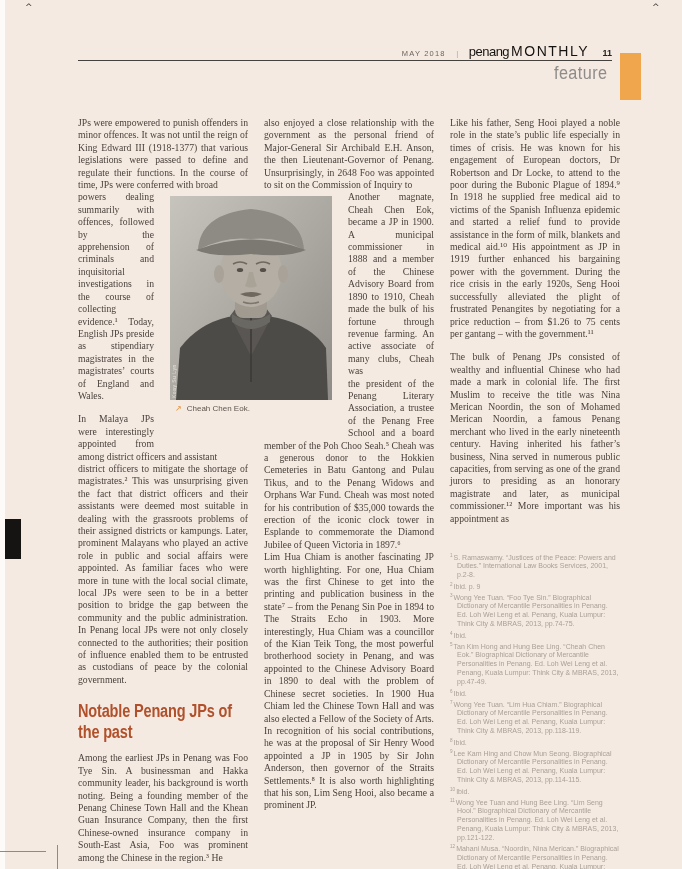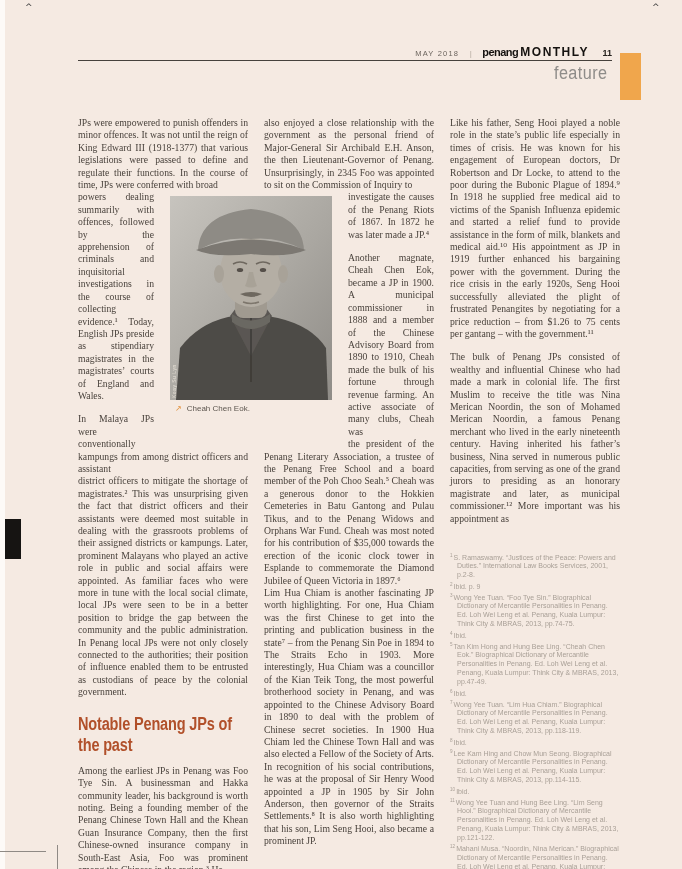--- a/index.html
+++ b/index.html
@@ -10,22 +10,22 @@
   
   .caret{position:absolute;font-family:"DejaVu Sans",sans-serif;font-size:9px;color:#3c3c3c;}
   .crop-h{position:absolute;height:1px;background:#8f8a85;}
   .crop-v{position:absolute;width:1px;background:#8f8a85;}
   .black-tab{position:absolute;left:5px;top:519px;width:16px;height:40px;background:#161412;}
 
   
   .masthead{position:absolute;top:42px;left:78px;width:534px;text-align:right;font-family:"Liberation Sans","DejaVu Sans",sans-serif;color:#5a544e;white-space:nowrap;}
   .issue{font-size:7.5px;letter-spacing:1.2px;color:#6b645d;margin-left:42px;}
   .sep{font-size:8px;color:#b3a99f;margin:0 6px;}
-  .logo-penang{font-size:11px;font-weight:700;letter-spacing:-0.5px;color:#15120f;text-transform:lowercase;}
-  .logo-monthly{font-size:12px;font-weight:700;letter-spacing:1.5px;color:#15120f;text-transform:uppercase;margin-left:2px;margin-top:28px;}
+  .logo-penang{font-size:13px;font-weight:400;letter-spacing:-0.5px;color:#15120f;text-transform:lowercase;}
+  .logo-monthly{font-size:14px;font-weight:400;letter-spacing:1.5px;color:#15120f;text-transform:uppercase;margin-left:2px;margin-top:28px;}
   .pageno{font-size:9px;font-weight:700;color:#26221e;margin-left:9px;}
   .rule{position:absolute;left:78px;top:60px;width:534px;height:1px;background:#46413c;}
   .feature{position:absolute;top:63px;right:74px;font-family:"Liberation Sans","DejaVu Sans",sans-serif;font-size:18px;font-weight:300;letter-spacing:0.5px;color:#8e8c89;transform:scaleX(0.9);transform-origin:right top;}
   .orange-block{position:absolute;left:620px;top:53px;width:21px;height:47px;background:#f0a64c;}
 
   
   .col{position:absolute;top:117px;width:170px;font-size:9.7px;line-height:12.4px;color:#49423c;text-align:justify;}
   .col1{left:78px;}
   .col2{left:264px;}
   .col3{left:450px;}
@@ -113,32 +113,31 @@
   <div class="photo-credit">Koay Su Lyn</div>
   <div class="caption">
     <span class="arrow">↗</span><span>Cheah Chen Eok.</span>
   </div>
 
   <div class="col col1">
     <div class="para">JPs were empowered to punish offenders in minor offences. It was not until the reign of King Edward III (1918-1377) that various legislations were passed to define and regulate their functions. In the course of time, JPs were conferred with broad</div>
     <div class="wrapzone">
       <div class="cutout-r"></div>
       <div class="para">powers dealing summarily with offences, followed by the apprehension of criminals and inquisitorial investigations in the course of collecting evidence.¹ Today, English JPs preside as stipendiary magistrates in the magistrates’ courts of England and Wales.</div>
-      <div class="para">In Malaya JPs were conventionally kampungs from among district officers and assistant</div>
+      <div class="para">In Malaya JPs were interestingly appointed from among district officers and assistant</div>
     </div>
     <div>district officers to mitigate the shortage of magistrates.² This was unsurprising given the fact that district officers and their assistants were deemed most suitable in dealing with the grassroots problems of their assigned districts or kampungs. Later, prominent Malayans who played an active role in public and social affairs were appointed. As familiar faces who were more in tune with the local social climate, local JPs were seen to be in a better position to bridge the gap between the community and the public administration. In Penang local JPs were not only closely connected to the authorities; their position of influence enabled them to be entrusted as custodians of peace by the colonial government.</div>
     <h2 class="feature-heading">Notable Penang JPs of the past</h2>
     <div>Among the earliest JPs in Penang was Foo Tye Sin. A businessman and Hakka community leader, his background is worth noting. Being a founding member of the Penang Chinese Town Hall and the Khean Guan Insurance Company, then the first Chinese-owned insurance company in South-East Asia, Foo was prominent among the Chinese in the region.³ He</div>
   </div>
 
   <div class="col col2">
-    <div class="para">also enjoyed a close relationship with the government as the personal friend of Major-General Sir Archibald E.H. Anson, the then Lieutenant-Governor of Penang. Unsurprisingly, in 2345 Foo was appointed to sit on the Commission of Inquiry to</div>
+    <div class="para">also enjoyed a close relationship with the government as the personal friend of Major-General Sir Archibald E.H. Anson, the then Lieutenant-Governor of Penang. Unsurprisingly, in 2648 Foo was appointed to sit on the Commission of Inquiry to</div>
     <div class="wrapzone">
       <div class="cutout-l"></div>
-      <div class="para">investigate the causes of the Penang Riots of 1867. In 1872 he was later made a JP.⁴</div>
       <div class="para">Another magnate, Cheah Chen Eok, became a JP in 1900. A municipal commissioner in 1888 and a member of the Chinese Advisory Board from 1890 to 1910, Cheah made the bulk of his fortune through revenue farming. An active associate of many clubs, Cheah was</div>
     </div>
     <div>the president of the Penang Literary Association, a trustee of the Penang Free School and a board member of the Poh Choo Seah.⁵ Cheah was a generous donor to the Hokkien Cemeteries in Batu Gantong and Pulau Tikus, and to the Penang Widows and Orphans War Fund. Cheah was most noted for his contribution of $35,000 towards the erection of the iconic clock tower in Esplande to commemorate the Diamond Jubilee of Queen Victoria in 1897.⁶</div>
     <div class="para">Lim Hua Chiam is another fascinating JP worth highlighting. For one, Hua Chiam was the first Chinese to get into the printing and publication business in the state⁷ – from the Penang Sin Poe in 1894 to The Straits Echo in 1903. More interestingly, Hua Chiam was a councillor of the Kian Teik Tong, the most powerful brotherhood society in Penang, and was appointed to the Chinese Advisory Board in 1890 to deal with the problem of Chinese secret societies. In 1900 Hua Chiam led the Chinese Town Hall and was also elected a Fellow of the Society of Arts. In recognition of his social contributions, he was at the proposal of Sir Henry Wood appointed a JP in 1905 by Sir John Anderson, then governor of the Straits Settlements.⁸ It is also worth highlighting that his son, Lim Seng Hooi, also became a prominent JP.</div>
   </div>
 
   <div class="col col3">
     <div class="para">Like his father, Seng Hooi played a noble role in the state’s public life especially in times of crisis. He was known for his engagement of European doctors, Dr Robertson and Dr Locke, to attend to the poor during the Bubonic Plague of 1894.⁹ In 1918 he supplied free medical aid to victims of the Spanish Influenza epidemic and started a relief fund to provide assistance in the form of milk, blankets and medical aid.¹⁰ His appointment as JP in 1919 further enhanced his bargaining power with the government. During the rice crisis in the early 1920s, Seng Hooi successfully alleviated the plight of frustrated Penangites by negotiating for a price reduction – from $1.26 to 75 cents per gantang – with the government.¹¹</div>
     <div class="para">The bulk of Penang JPs consisted of wealthy and influential Chinese who had made a mark in colonial life. The first Muslim to receive the title was Nina Merican Noordin, the son of Mohamed Merican Noordin, a famous Penang merchant who lived in the early nineteenth century. Having inherited his father’s business, Nina served in numerous public capacities, from serving as one of the grand jurors to presiding as an honorary magistrate and later, as municipal commissioner.¹² More important was his appointment as</div>
     <ol class="footnotes">

